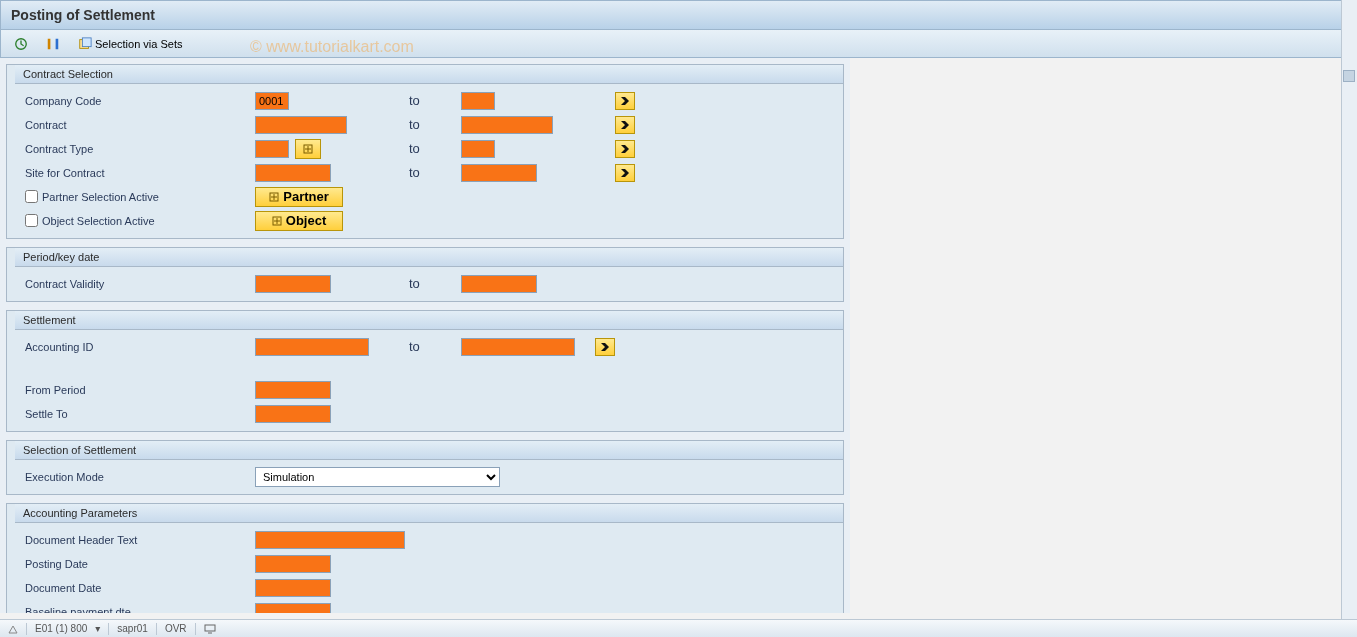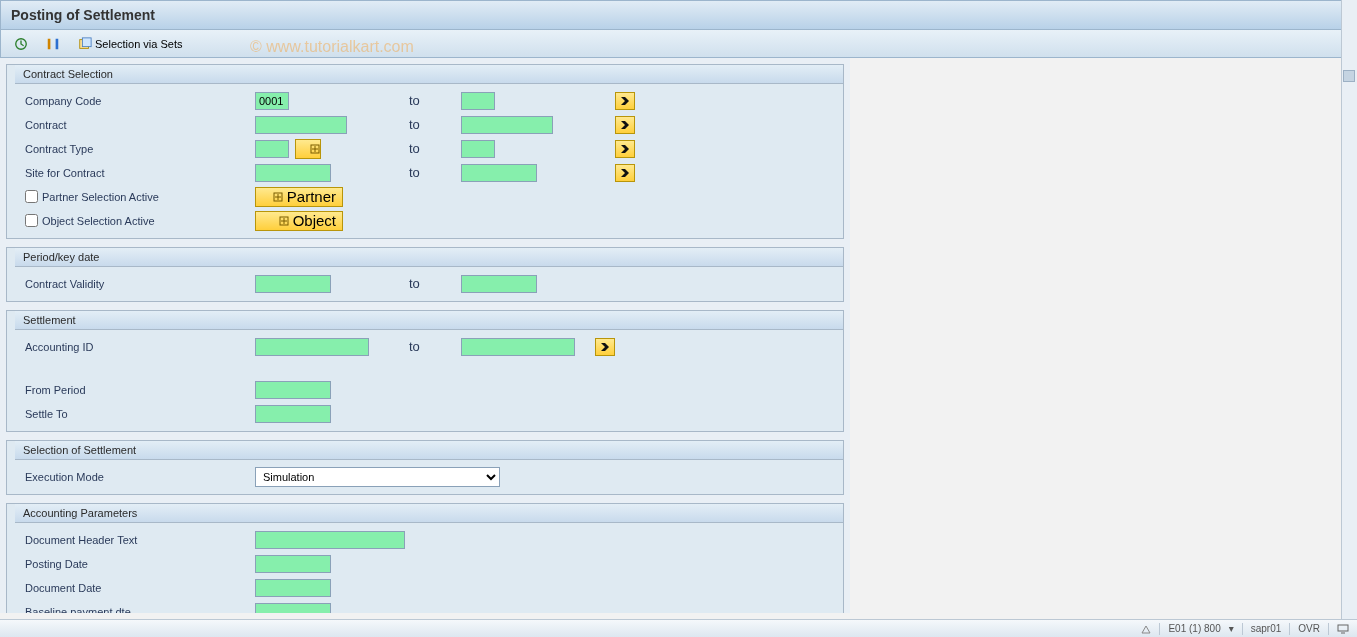--- a/index.html
+++ b/index.html
@@ -93,21 +93,21 @@
       width: 46px;
       text-align: left;
       color: #2a3a5a;
       font-size: 13px;
       margin-left: 120px;
       margin-right: 6px;
     }
     input[type="text"] {
       height: 18px;
       border: 1px solid #8aa1b8;
-      background: #86efac;
+      background: #f97316;
       font-size: 11px;
       padding: 0 3px;
       font-family: Arial;
     }
     .in-s { width: 34px; }
     .in-m { width: 76px; }
     .in-l { width: 92px; }
     .in-xl { width: 114px; }
     .in-xxl { width: 150px; }
     .highlight { background: #d6e9ff; font-family: monospace; font-size:11px; }
@@ -119,47 +119,48 @@
       cursor:pointer;
       margin-left: 120px;
     }
     .arrow-btn.near { margin-left: 38px; }
     .yellow-btn {
       height: 20px;
       background: linear-gradient(to bottom,#ffe98f,#ffcf3b);
       border: 1px solid #b8950a;
       display: inline-flex;
       align-items: center;
-      justify-content: flex-end;
+      justify-content: center;
       gap: 4px;
-      font-size: 15px;
+      font-size: 13px;
       cursor: pointer;
       padding: 0 6px;
       width: 88px;
+      font-weight: bold;
     }
     .yellow-btn.small { width: 26px; padding:0; margin-left:6px;}
     select {
       height: 20px;
       border: 1px solid #8aa1b8;
       background: #fff;
       font-size: 11px;
       width: 245px;
       padding: 0 3px;
     }
     input[type="checkbox"]{ width:13px; height:13px; }
     .scroll-right {
       position:absolute; right:0; top:0; bottom:18px; width:16px;
       background:#e9eff5; border-left:1px solid #bcc8d4;
     }
     .scroll-right .thumb-up{ position:absolute; top:70px; right:2px; width:12px; height:12px; background:#c5d4e2; border:1px solid #9cb0c4;}
     .statusbar {
       position:absolute; bottom:0; left:0; right:0; height:18px;
       background:linear-gradient(to bottom,#f5f8fb,#dde7f0);
       border-top:1px solid #bcc8d4;
-      display:flex; align-items:center; justify-content:flex-end;
+      display:flex; align-items:center; 
       font-size:10px; color:#555; gap:8px; padding:0 8px;
     }
     .status-sep{ width:1px; height:12px; background:#bcc8d4; }
     
     .ic { width:14px; height:14px; display:inline-block; }
   </style>
 </head>
 <body>
 
 <div class="title-bar">

